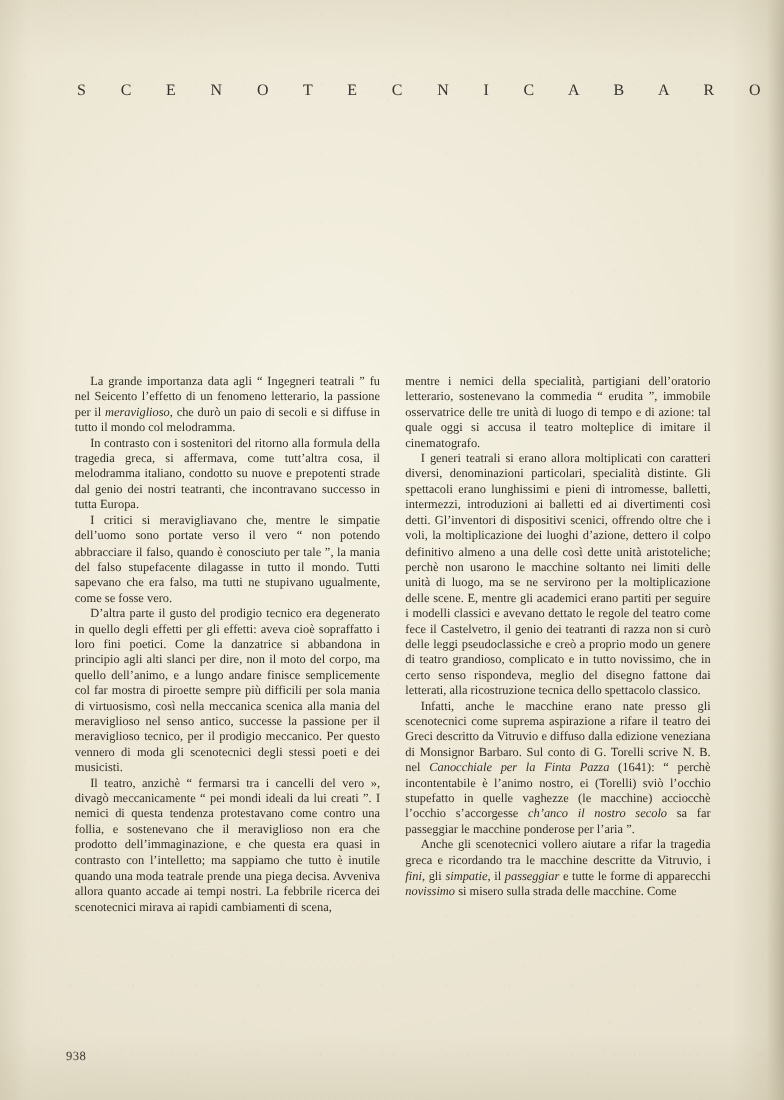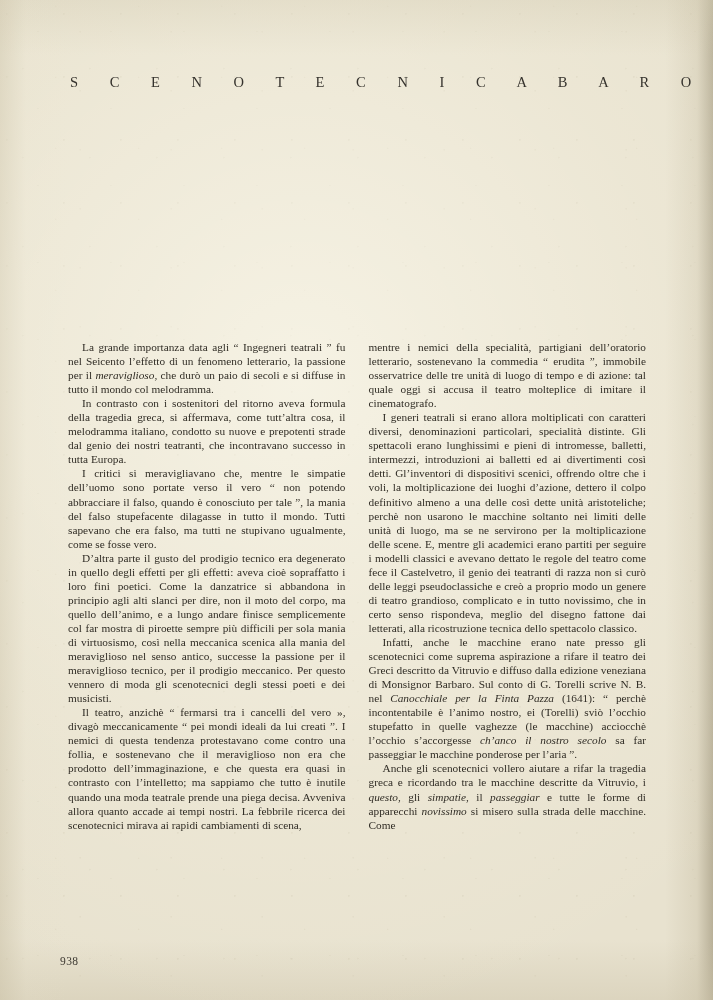--- a/index.html
+++ b/index.html
@@ -117,31 +117,31 @@
   <div class="paper-tone"></div>
 
   <div class="content">
 
     <div class="running-head">S C E N O T E C N I C A     B A R O C C A</div>
 
     <div class="columns">
 
       <div class="col">
         <p>La grande importanza data agli “ Ingegneri teatrali ” fu nel Seicento l’effetto di un fenomeno letterario, la passione per il <i>meraviglioso</i>, che durò un paio di secoli e si diffuse in tutto il mondo col melodramma.</p>
-        <p>In contrasto con i sostenitori del ritorno aveva formula della tragedia greca, si affermava, come tutt’altra cosa, il melodramma italiano, condotto su nuove e prepotenti strade dal genio dei nostri teatranti, che incontravano successo in tutta Europa.</p>
+        <p>In contrasto con i sostenitori del ritorno alla formula della tragedia greca, si affermava, come tutt’altra cosa, il melodramma italiano, condotto su nuove e prepotenti strade dal genio dei nostri teatranti, che incontravano successo in tutta Europa.</p>
         <p>I critici si meravigliavano che, mentre le simpatie dell’uomo sono portate verso il vero “ non potendo abbracciare il falso, quando è conosciuto per tale ”, la mania del falso stupefacente dilagasse in tutto il mondo. Tutti sapevano che era falso, ma tutti ne stupivano ugualmente, come se fosse vero.</p>
         <p>D’altra parte il gusto del prodigio tecnico era degenerato in quello degli effetti per gli effetti: aveva cioè sopraffatto i loro fini poetici. Come la danzatrice si abbandona in principio agli alti slanci per dire, non il moto del corpo, ma quello dell’animo, e a lungo andare finisce semplicemente col far mostra di piroette sempre più difficili per sola mania di virtuosismo, così nella meccanica scenica alla mania del meraviglioso nel senso antico, successe la passione per il meraviglioso tecnico, per il prodigio meccanico. Per questo vennero di moda gli scenotecnici degli stessi poeti e dei musicisti.</p>
         <p>Il teatro, anzichè “ fermarsi tra i cancelli del vero », divagò meccanicamente “ pei mondi ideali da lui creati ”. I nemici di questa tendenza protestavano come contro una follia, e sostenevano che il meraviglioso non era che prodotto dell’immaginazione, e che questa era quasi in contrasto con l’intelletto; ma sappiamo che tutto è inutile quando una moda teatrale prende una piega decisa. Avveniva allora quanto accade ai tempi nostri. La febbrile ricerca dei scenotecnici mirava ai rapidi cambiamenti di scena,</p>
       </div>
 
       <div class="col">
         <p class="noindent">mentre i nemici della specialità, partigiani dell’oratorio letterario, sostenevano la commedia “ erudita ”, immobile osservatrice delle tre unità di luogo di tempo e di azione: tal quale oggi si accusa il teatro molteplice di imitare il cinematografo.</p>
         <p>I generi teatrali si erano allora moltiplicati con caratteri diversi, denominazioni particolari, specialità distinte. Gli spettacoli erano lunghissimi e pieni di intromesse, balletti, intermezzi, introduzioni ai balletti ed ai divertimenti così detti. Gl’inventori di dispositivi scenici, offrendo oltre che i voli, la moltiplicazione dei luoghi d’azione, dettero il colpo definitivo almeno a una delle così dette unità aristoteliche; perchè non usarono le macchine soltanto nei limiti delle unità di luogo, ma se ne servirono per la moltiplicazione delle scene. E, mentre gli academici erano partiti per seguire i modelli classici e avevano dettato le regole del teatro come fece il Castelvetro, il genio dei teatranti di razza non si curò delle leggi pseudoclassiche e creò a proprio modo un genere di teatro grandioso, complicato e in tutto novissimo, che in certo senso rispondeva, meglio del disegno fattone dai letterati, alla ricostruzione tecnica dello spettacolo classico.</p>
         <p>Infatti, anche le macchine erano nate presso gli scenotecnici come suprema aspirazione a rifare il teatro dei Greci descritto da Vitruvio e diffuso dalla edizione veneziana di Monsignor Barbaro. Sul conto di G. Torelli scrive N. B. nel <i>Canocchiale per la Finta Pazza</i> (1641): “ perchè incontentabile è l’animo nostro, ei (Torelli) sviò l’occhio stupefatto in quelle vaghezze (le macchine) acciocchè l’occhio s’accorgesse <i>ch’anco il nostro secolo</i> sa far passeggiar le macchine ponderose per l’aria ”.</p>
-        <p>Anche gli scenotecnici vollero aiutare a rifar la tragedia greca e ricordando tra le macchine descritte da Vitruvio, i <i>questo</i>, gli <i>simpatie</i>, il <i>passeggiar</i> e tutte le forme di apparecchi <i>novissimo</i> si misero sulla strada delle macchine. Come</p>
+        <p>Anche gli scenotecnici vollero aiutare a rifar la tragedia greca e ricordando tra le macchine descritte da Vitruvio, i <i>fini</i>, gli <i>simpatie</i>, il <i>passeggiar</i> e tutte le forme di apparecchi <i>novissimo</i> si misero sulla strada delle macchine. Come</p>
       </div>
 
     </div>
 
     <div class="folio">938</div>
 
   </div>
 </div>
 
 </body></html>

